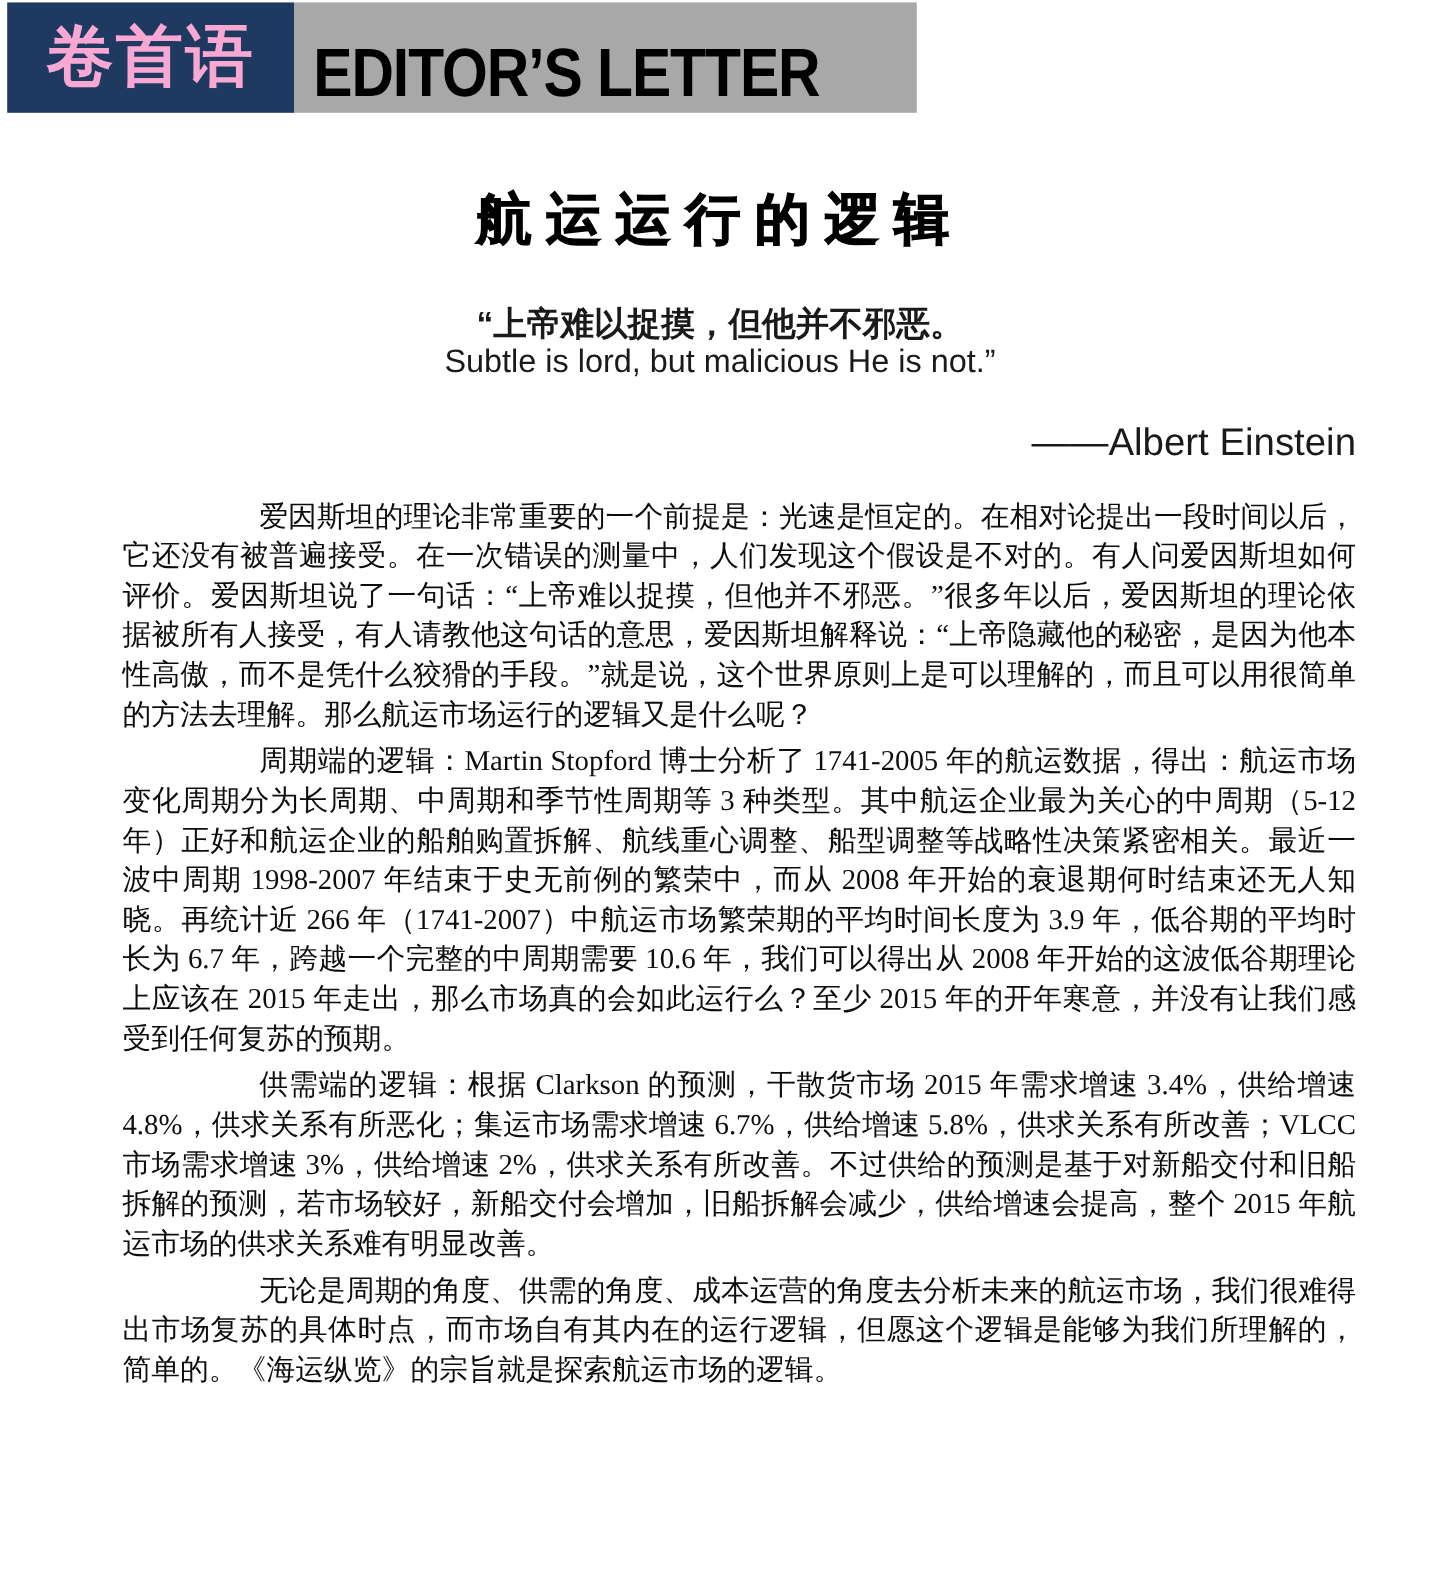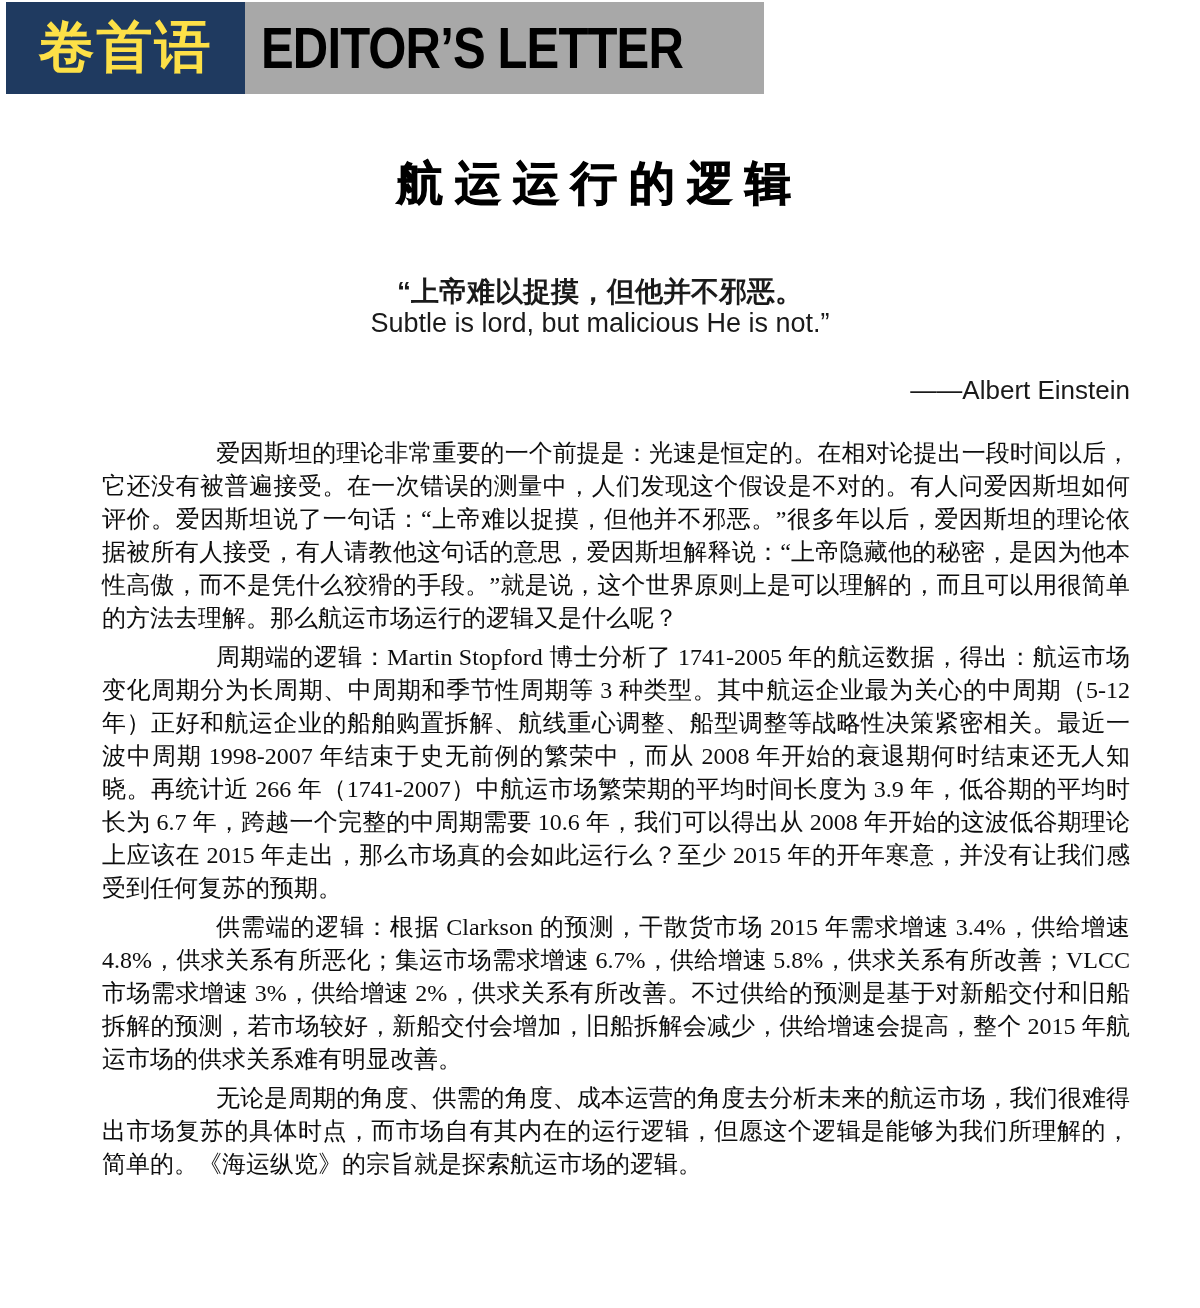--- a/index.html
+++ b/index.html
@@ -20,84 +20,84 @@
     position: absolute;
     top: 2px;
     left: 6px;
     height: 92px;
     display: flex;
   }
   .band-zh {
     width: 239px;
     height: 100%;
     background: #1F3A60;
-    color: #fde047;
+    color: #f9a8d4;
     display: flex;
     align-items: center;
     justify-content: center;
     font-family: "Liberation Sans", "DejaVu Sans", sans-serif;
     font-weight: bold;
     font-size: 56px;
     letter-spacing: 2px;
   }
   .band-en {
     width: 519px;
     height: 100%;
     background: #A8A8A8;
     display: flex;
-    align-items: center;
+    align-items: flex-end;
     padding-left: 16px;
     overflow: hidden;
   }
   .band-en-text {
     font-family: "Liberation Sans", "DejaVu Sans", sans-serif;
     font-weight: bold;
     font-size: 57px;
     letter-spacing: -1px;
     white-space: nowrap;
     transform: scaleX(0.86);
     transform-origin: left center;
     color: #000000;
   }
 
   
   .title {
     margin-top: 158px;
     text-align: center;
-    font-family: Liberation Sans, sans-serif;
+    font-family: Liberation Serif, serif;
     font-weight: 900;
     font-size: 46px;
     line-height: 50px;
     letter-spacing: 12px;
     color: #000000;
     -webkit-text-stroke: 1px #000;
   }
 
   
   .quote {
     font-family: "Liberation Sans", "DejaVu Sans", sans-serif;
     color: #1a1a1a;
   }
   .quote-zh {
-    margin-top: 68px;
+    margin-top: 46px;
     text-align: center;
     font-size: 28px;
     font-weight: bold;
     line-height: 32px;
   }
   .quote-en {
     text-align: center;
     font-size: 27px;
     line-height: 31px;
   }
   .quote-attr {
     margin-top: 36px;
     text-align: right;
     padding-right: 70px;
-    font-size: 26px;
+    font-size: 32px;
     line-height: 30px;
   }
 
   
   .body-text {
     margin-top: 32px;
     padding: 0 70px 0 76px;
     font-family: "Liberation Serif", "DejaVu Serif", serif;
     font-size: 24px;
     line-height: 33px;

